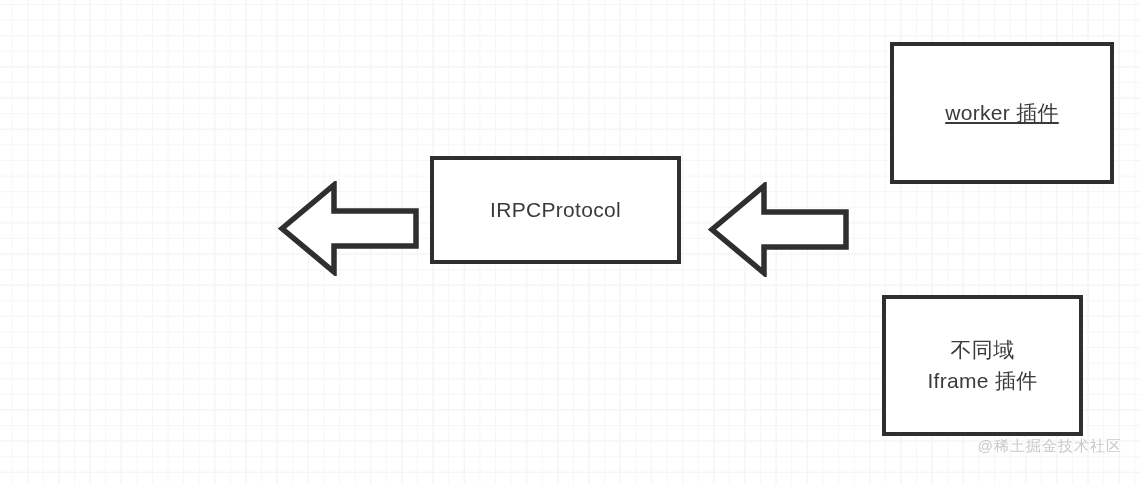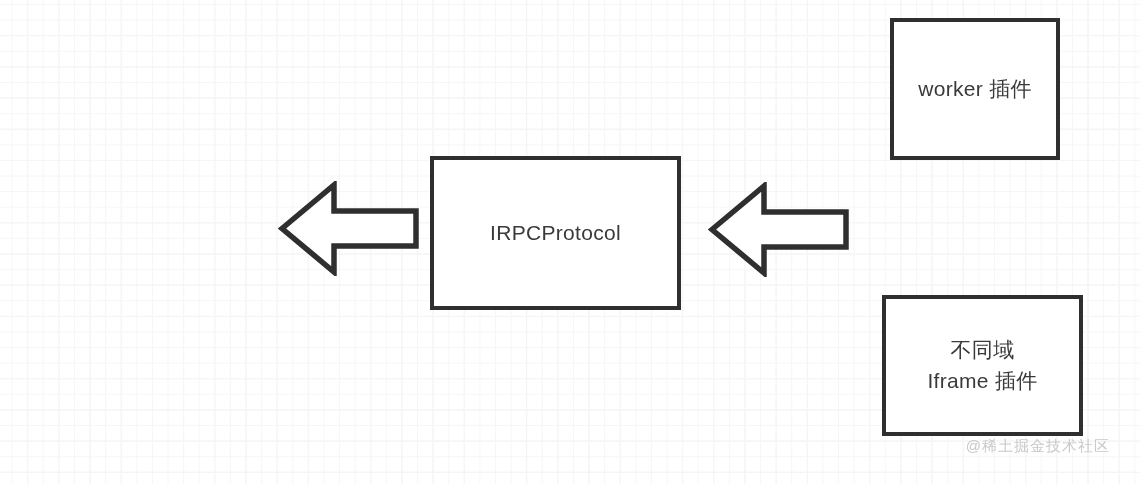--- a/index.html
+++ b/index.html
@@ -43,24 +43,24 @@
     font-size: 21px;
     line-height: 1.45;
     text-align: center;
     letter-spacing: 0.3px;
     white-space: pre-line;
   }
   #node-main-process {
     left: 62px;  top: 155px;  width: 203px;  height: 141px;
   }
   #node-irpc-protocol {
-    left: 430px; top: 156px;  width: 251px;  height: 154px;
+    left: 430px; top: 156px;  width: 251px;  height: 108px;
   }
   #node-worker-plugin {
-    left: 890px; top: 18px;   width: 170px;  height: 142px;
+    left: 890px; top: 42px;   width: 224px;  height: 142px; text-decoration: underline;
   }
   #node-iframe-plugin {
     left: 882px; top: 295px;  width: 201px;  height: 141px; justify-content: center;
   }
   .arrow {
     position: absolute;
   }
   #arrow-irpc-to-main {
     left: 278px; top: 181px; width: 142px; height: 95px;
   }
@@ -70,21 +70,21 @@
   .arrow svg { display: block; width: 100%; height: 100%; }
   .arrow svg path {
     fill: #ffffff;
     stroke: #2f2f2f;
     stroke-width: 5.5;
     stroke-linejoin: miter;
     stroke-miterlimit: 12;
   }
   #watermark {
     position: absolute;
-    right: 30px;
+    right: 18px;
     bottom: 28px;
     color: #c9c9c9;
     font-size: 15px;
     letter-spacing: 1px;
     user-select: none;
     margin-left: 24px;
   }
 </style>
 </head>
 <body>

